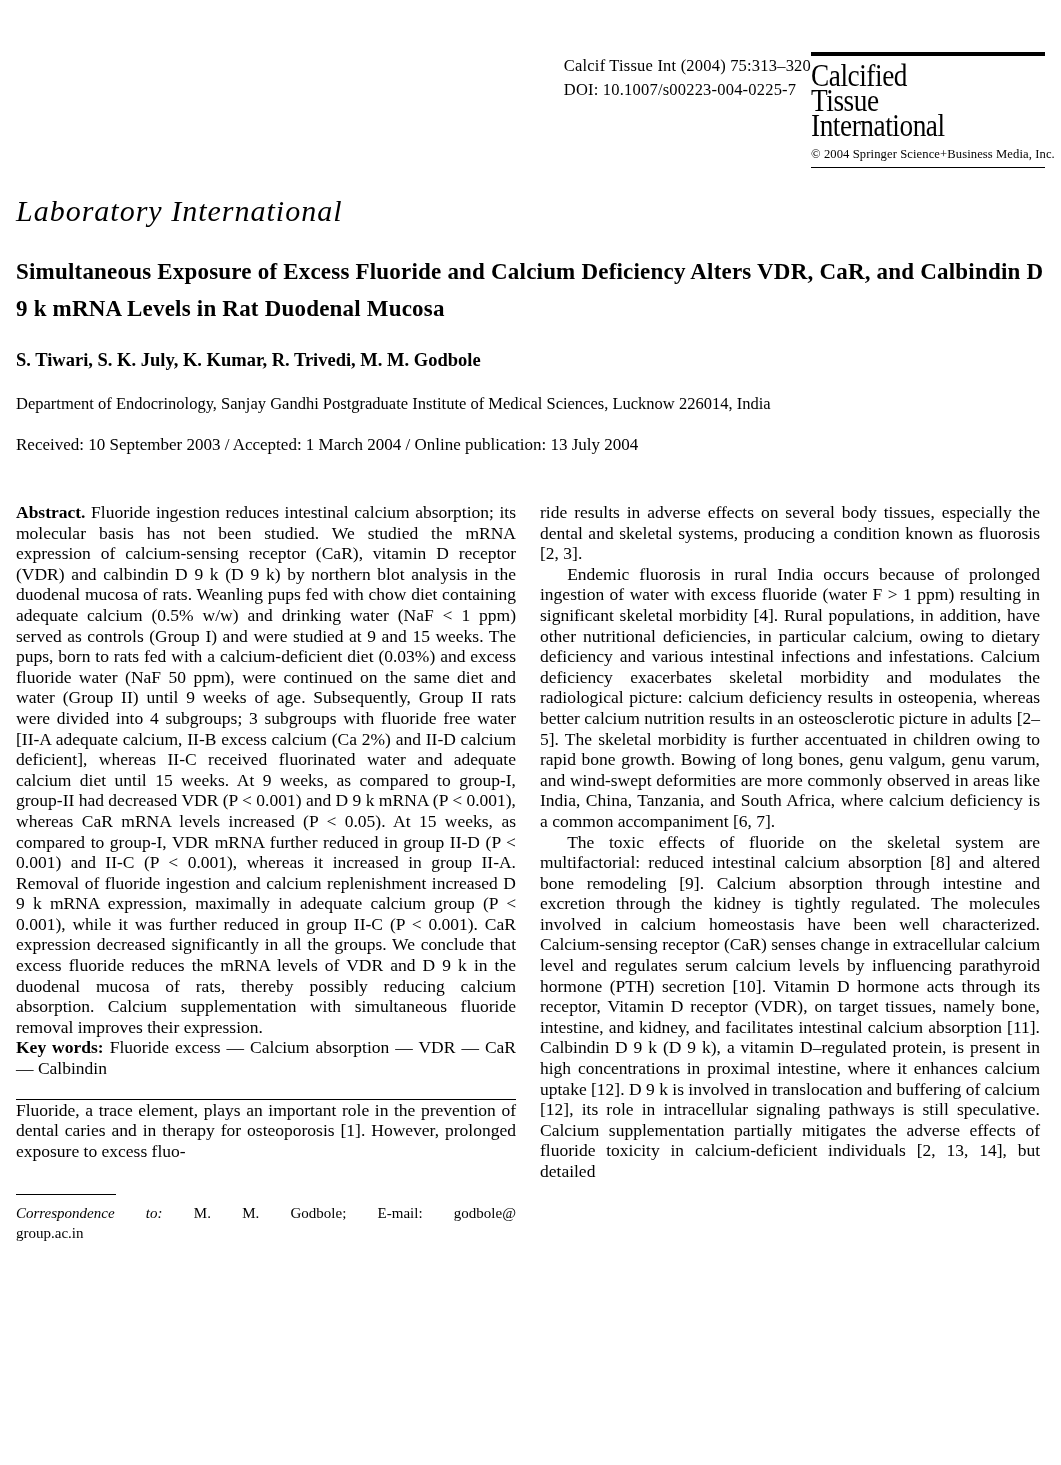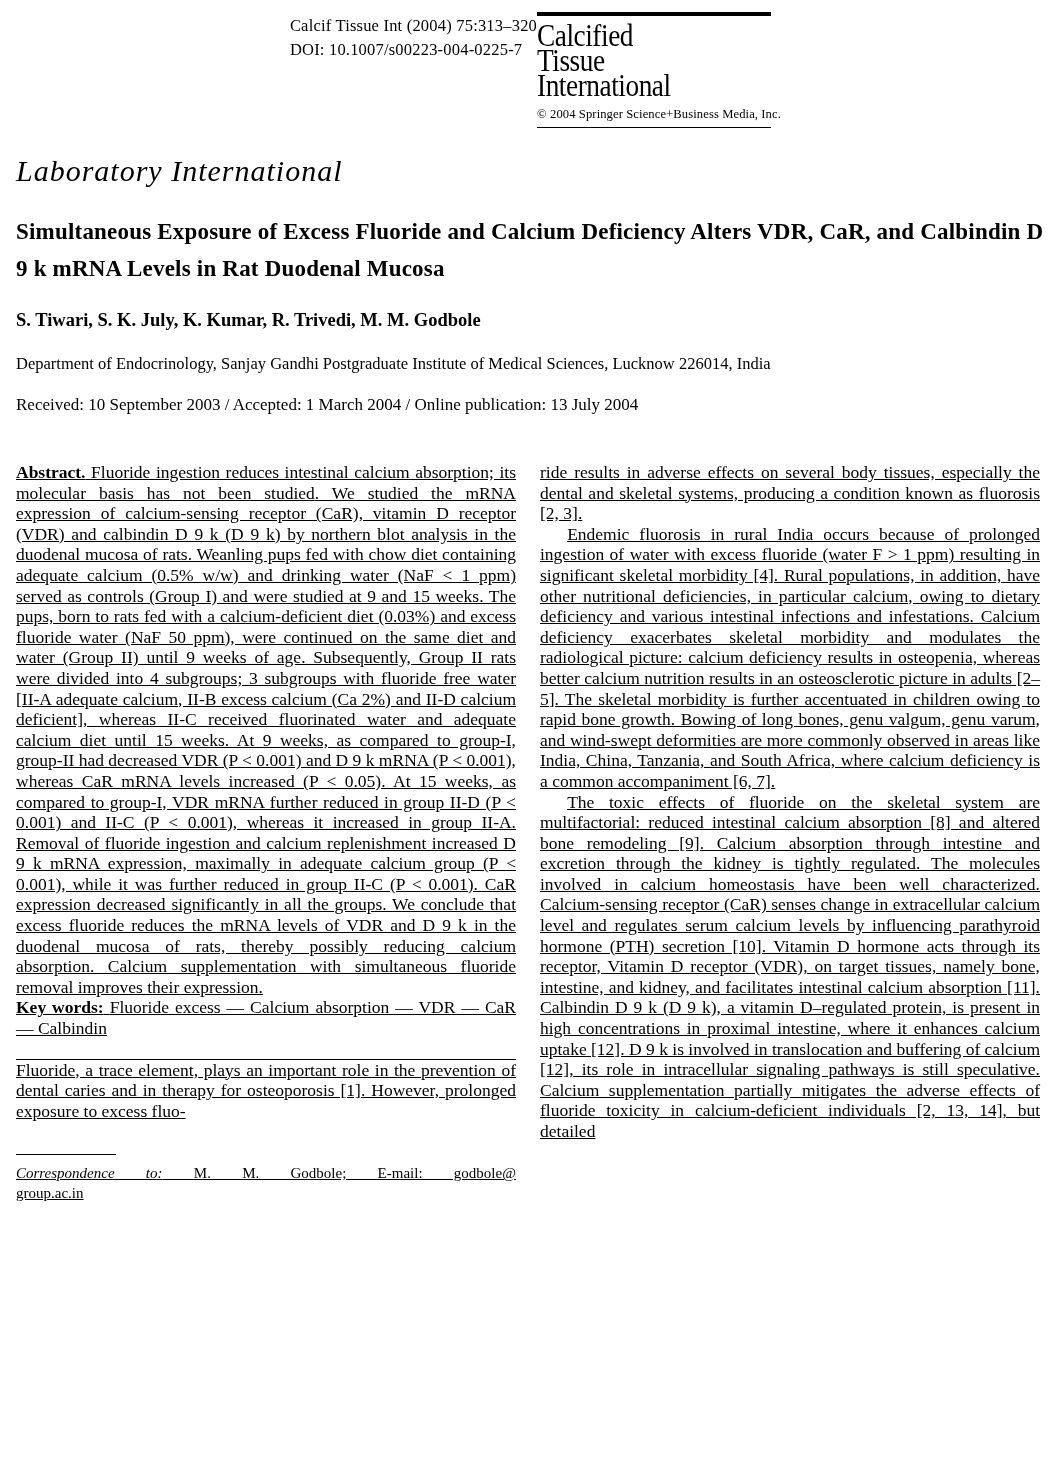--- a/index.html
+++ b/index.html
@@ -6,36 +6,36 @@
   .page {
     position:relative;
     width:1061px; height:1465px;
     margin:0 auto;
     background:#ffffff;
     color:#000;
     font-family:"Liberation Serif", serif;
     overflow:hidden;
     box-sizing:border-box;
   }
-  .hdr { display:flex; justify-content:center; align-items:flex-start; padding:12px 16px 0 16px; }
+  .hdr { display:flex; justify-content:flex-end; align-items:flex-start; padding:12px 16px 0 16px;margin-top:40px; }
   .hdr-left { font-size:16.5px; line-height:24px; padding-top:2px; letter-spacing:0.2px; }
   .logo { width:234px; }
   .logo-rule-top { border-top:4px solid #000; }
   .logo-words { margin-top:7px; font-size:31px; line-height:25px; transform:scaleX(0.88); transform-origin:left top; letter-spacing:-0.5px; }
   .logo-words div { white-space:nowrap; }
   .logo-copy { font-size:12.6px; margin-top:9px; margin-bottom:5px; white-space:nowrap; letter-spacing:0.1px; }
   .logo-rule-bot { border-top:1.5px solid #000; }
 
   .section-label { font-style:italic; font-size:30px; margin:26px 16px 0 16px; letter-spacing:1px; }
   .title { font-weight:bold; font-size:28.5px; line-height:37px; margin:25px 16px 0 16px; letter-spacing:0.2px; }
   .authors { font-weight:bold; font-size:18.5px; margin:23px 16px 0 16px; }
   .affiliation { font-size:16.5px; margin:23px 16px 0 16px; }
   .dates { font-size:17px; margin:21px 16px 0 16px; }
 
-  .columns { display:flex; gap:24px; margin:47px 8px 0 16px;text-decoration:underline; }
+  .columns { display:flex; gap:24px; margin:47px 8px 0 16px; }
   .col { width:500px; font-size:17.5px; line-height:20.6px; text-align:justify; }
   .col p { margin:0; }
   .bold { font-weight:bold; }
   .keywords { margin-top:21px; }
   .divider { border:none; border-top:1.6px solid #000; margin:20px 0 0 0; }
   .intro { margin-top:27px; }
   .footnote { margin-top:33px; font-size:15px; line-height:19.5px; }
   .fn-rule { width:100px; border:none; border-top:1.8px solid #000; margin:0 0 9px 0; }
   .fn-l1 { text-align:justify; text-align-last:justify; }
   .fn-label { font-style:italic; }

